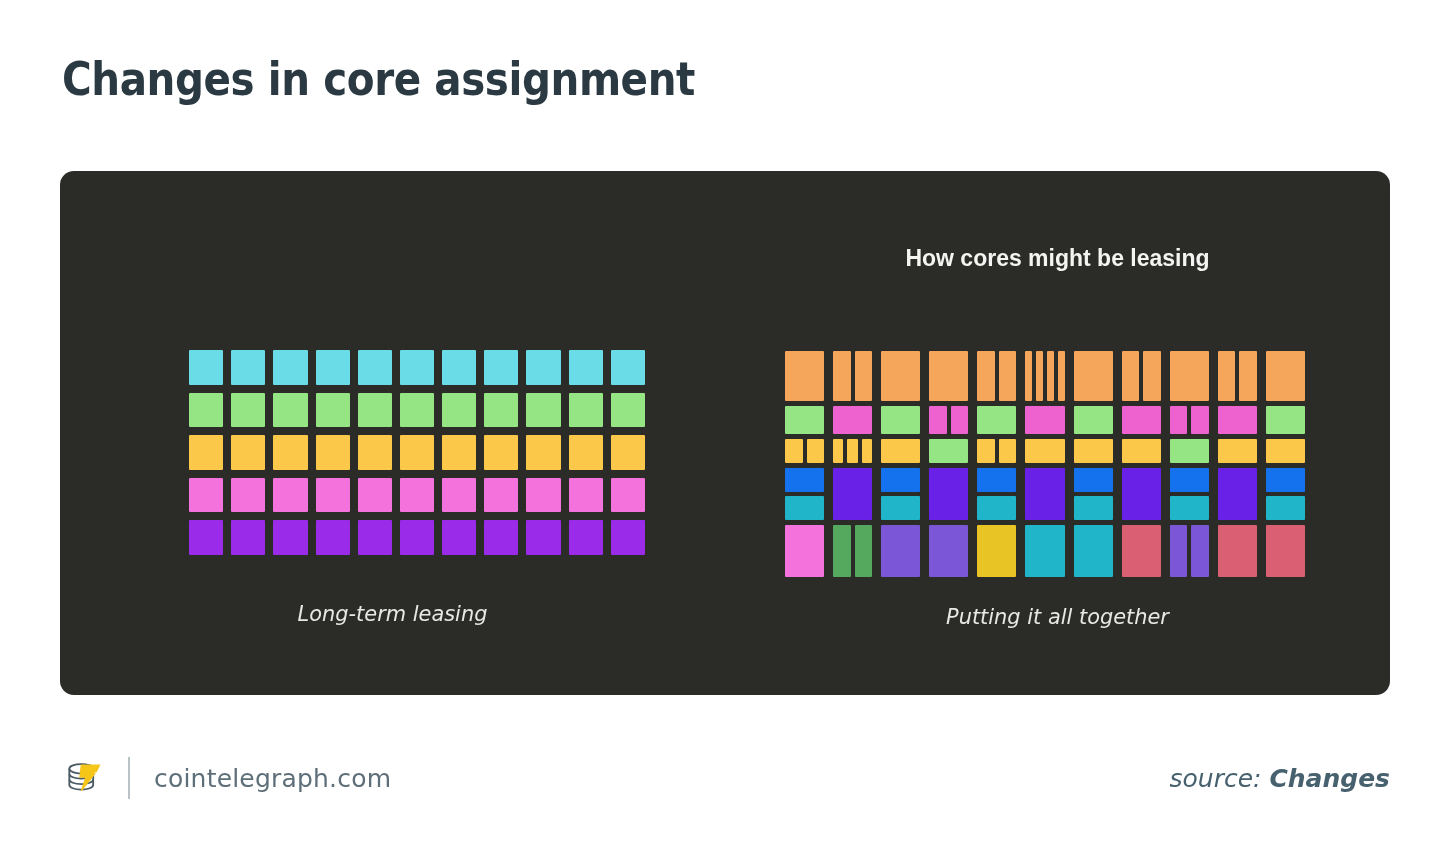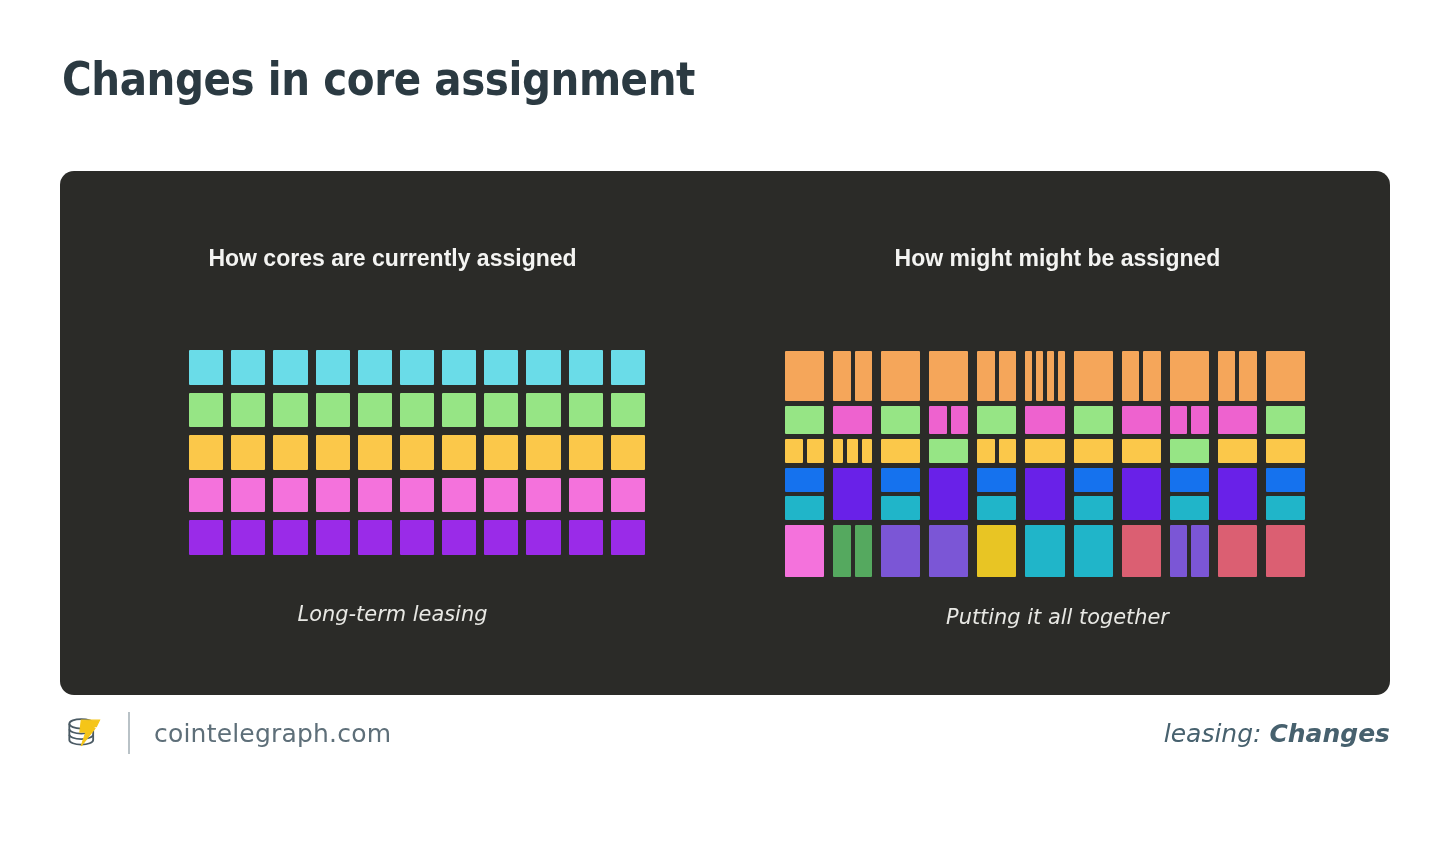--- a/index.html
+++ b/index.html
@@ -75,21 +75,21 @@
   }
   .subcell {
     display:flex; width:100%; height:100%;
     gap:4px;
   }
   .subcell.vert { flex-direction:column; }
   .seg { flex:1 1 auto; border-radius:1px; }
 
   
   .footer {
-    position:absolute; left:0; top:699px; width:1450px; height:80px;
+    position:absolute; left:0; top:744px; width:1450px; height:80px;
   }
   .brand {
     position:absolute; left:62px; top:12px;
     display:flex; align-items:center; gap:0;
   }
   .logo { width:44px; height:44px; }
   .divider {
     width:2px; height:42px; background:#b9c2c7;
     margin:0 24px 0 22px;
   }
@@ -111,21 +111,20 @@
 <body>
 
 <div class="page">
 
   <div class="title">Changes in core assignment</div>
 
   <div class="panel">
     <div class="halves">
 
       <div class="half">
-        <div class="col-head">How cores are currently assigned</div>
         <div class="grid left" id="grid-left">
             <div class="cell cell-uniform" style="background: rgb(106, 220, 232);"></div>
             <div class="cell cell-uniform" style="background: rgb(106, 220, 232);"></div>
             <div class="cell cell-uniform" style="background: rgb(106, 220, 232);"></div>
             <div class="cell cell-uniform" style="background: rgb(106, 220, 232);"></div>
             <div class="cell cell-uniform" style="background: rgb(106, 220, 232);"></div>
             <div class="cell cell-uniform" style="background: rgb(106, 220, 232);"></div>
             <div class="cell cell-uniform" style="background: rgb(106, 220, 232);"></div>
             <div class="cell cell-uniform" style="background: rgb(106, 220, 232);"></div>
             <div class="cell cell-uniform" style="background: rgb(106, 220, 232);"></div>
@@ -174,21 +173,21 @@
             <div class="cell cell-uniform" style="background: rgb(154, 43, 232);"></div>
             <div class="cell cell-uniform" style="background: rgb(154, 43, 232);"></div>
             <div class="cell cell-uniform" style="background: rgb(154, 43, 232);"></div>
             <div class="cell cell-uniform" style="background: rgb(154, 43, 232);"></div>
           </div>
         <div class="caption left">Long-term leasing</div>
       </div>
 
       <div class="half">
         <div class="col-head">
-          <div>How might might be assigned</div>
+          <div>How cores might be leasing</div>
         </div>
         <div class="grid right" id="grid-right">
             <div class="subcell">
               <div class="seg" style="background: rgb(245, 166, 90);"></div>
             </div>
             <div class="subcell">
               <div class="seg" style="background: rgb(245, 166, 90);"></div>
               <div class="seg" style="background: rgb(245, 166, 90);"></div>
             </div>
             <div class="subcell">
@@ -387,17 +386,17 @@
             <path d="M8 20v5.5c0 2.9 5.8 5.2 13 5.2s13-2.3 13-5.2V20"></path>
             <path d="M8 26v5.5c0 2.9 5.8 5.2 13 5.2s13-2.3 13-5.2V26"></path>
           </g>
           <path d="M21 10h20l-3.5 7H32l4 2-15 19 5-15h-6.5z" fill="#f5c518" stroke="#f5c518" stroke-width="1.2"></path>
         </svg>
       </span>
       <span class="divider"></span>
       <span class="brand-text">cointelegraph.com</span>
     </div>
     <div class="source">
-      <span>leasing: </span><b>Changes</b>
+      <span>source: </span><b>Changes</b>
     </div>
   </div>
 
 </div>
 
 </body></html>

